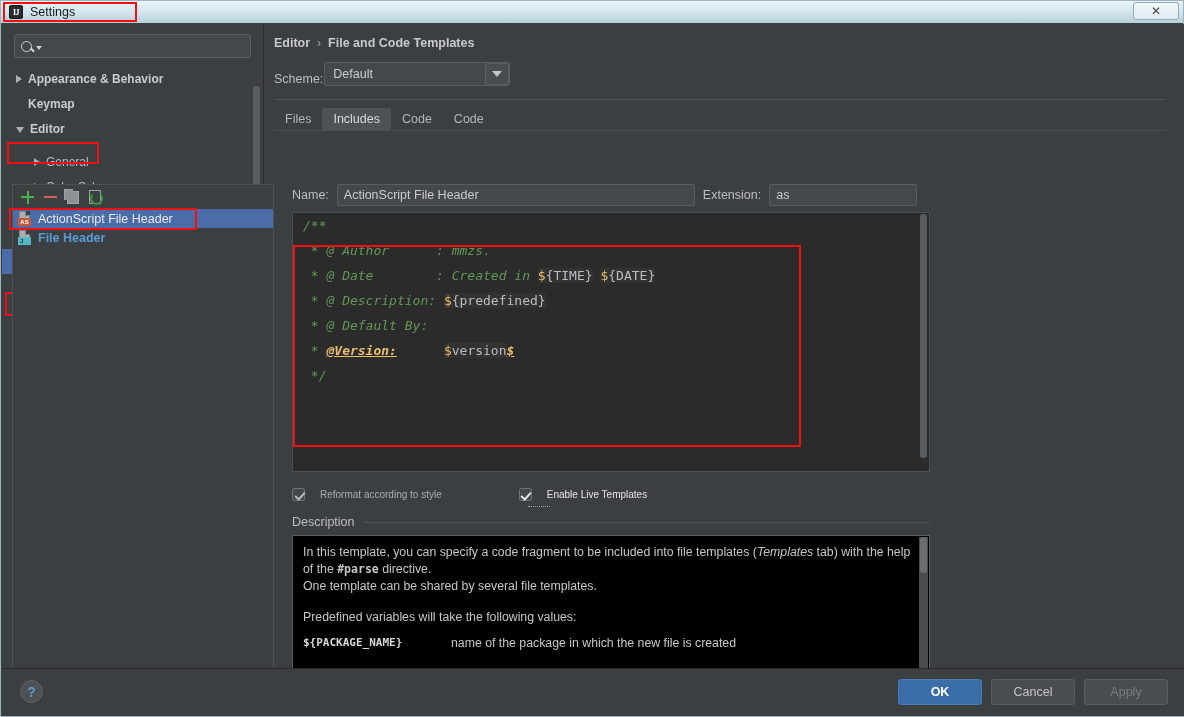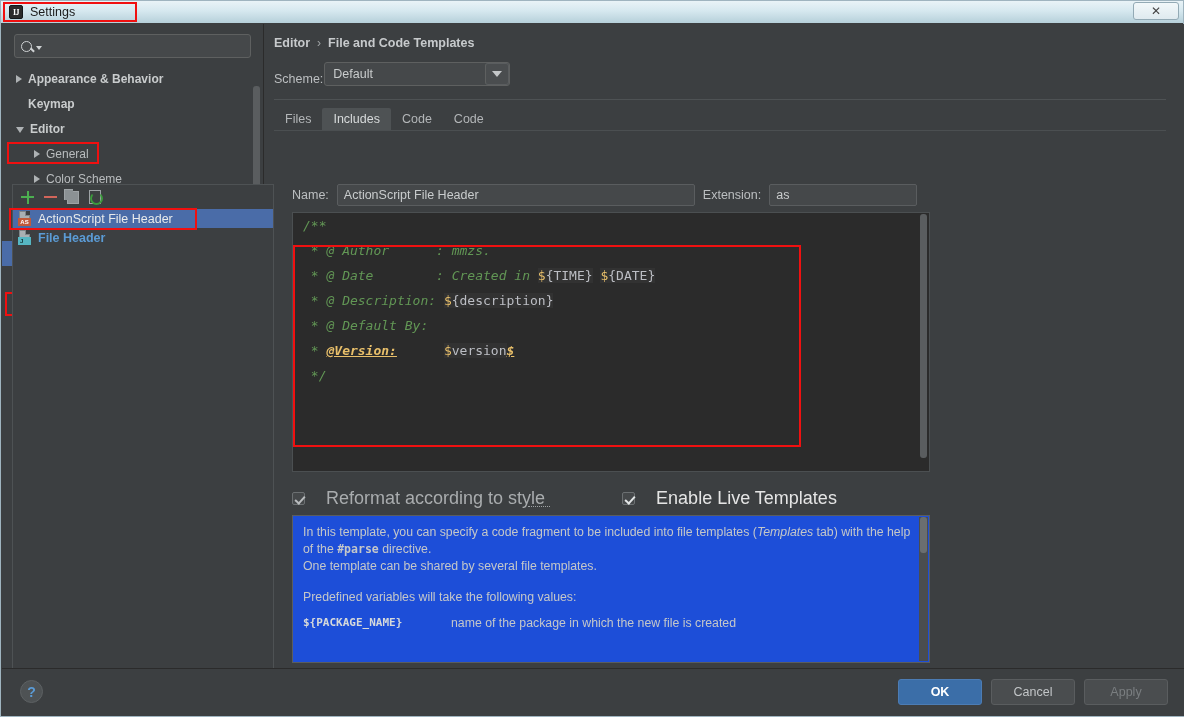--- a/index.html
+++ b/index.html
@@ -238,32 +238,32 @@
   .cb-row{ display:flex; align-items:center; margin-top:16px; position:relative; }
   .cbox{
     width:13px; height:13px; background:#45484a; border:1px solid #6c7072;
     border-radius:2px; position:relative; flex:0 0 auto;
   }
   .cbox.checked:after{
     content:""; position:absolute; left:3.5px; top:0.5px; width:4px; height:8px;
     border:solid #b9bcbe; border-width:0 2px 2px 0; transform:rotate(42deg);
   }
   .cbox.bright.checked:after{ border-color:#e3e6e7; }
-  .cb-lbl{ font-size:18px; color:#a9acae; margin-left:21px; }
+  .cb-lbl{ font-size:10px; color:#a9acae; margin-left:15px; }
   .cb-lbl.bright{ color:#e5e5e5; }
   .focus-dots{ position:absolute; left:236px; top:17px; width:22px; height:2px;
     border-bottom:1px dotted #9ea2a4; }
 
   .desc-head{ display:flex; align-items:center; gap:8px; margin-top:14px; }
   .desc-head .t{ font-size:12.5px; color:#bcbfc1; white-space:nowrap; }
   .desc-head .rule{ flex:1; height:1px; background:#4e5254; }
 
   .desc-box{
     position:relative; margin-top:6px; width:638px; height:148px;
-    background:#1d4ed8; border:1px solid #5a5d5f; overflow:hidden;
+    background:#000000; border:1px solid #5a5d5f; overflow:hidden;
     padding:8px 12px 0 10px;
   }
   .desc-box p{ margin:0; font-size:12.3px; line-height:17px; color:#c4c7c9; }
   .desc-box .mono{ font-family:"DejaVu Sans Mono", monospace; font-weight:bold; font-size:11.5px; }
   .desc-box em{ font-style:italic; }
   .var-row{ display:flex; margin-top:10px; }
   .var-row .k{ width:148px; font-family:"DejaVu Sans Mono", monospace;
     font-weight:bold; font-size:11px; color:#d6d9da; }
   .var-row .v{ font-size:12.3px; color:#c4c7c9; }
   .desc-scroll{ position:absolute; right:1px; top:1px; width:9px; height:144px; background:#4a4d4f; }
@@ -337,21 +337,21 @@
             <span class="lbl">Appearance &amp; Behavior</span>
           </div>
           <div class="tree-row bold" style="padding-left: 14px;">
             <span class="arrow hidden"></span>
             <span class="lbl">Keymap</span>
           </div>
           <div class="tree-row bold" style="padding-left: 14px;">
             <span class="arrow down"></span>
             <span class="lbl">Editor</span>
           </div>
-          <div class="tree-row" style="padding-left: 32px;">
+          <div class="tree-row" style="padding-left: 32px; margin-top: 8px;">
             <span class="arrow"></span>
             <span class="lbl">General</span>
           </div>
           <div class="tree-row" style="padding-left: 32px;">
             <span class="arrow"></span>
             <span class="lbl">Color Scheme</span>
           </div>
           <div class="tree-row" style="padding-left: 32px;">
             <span class="arrow"></span>
             <span class="lbl">Code Style</span>
@@ -504,40 +504,44 @@
         <div class="txtfield name-field">ActionScript File Header</div>
         <span class="lbl">Extension:</span>
         <div class="txtfield ext-field">as</div>
       </div>
 
       <div class="code-area">
         <div id="code">
             <div class="code-line"><span class="c-comment">/**</span></div>
             <div class="code-line"><span class="c-comment"> * @ Author      : mmzs.</span></div>
             <div class="code-line"><span class="c-comment"> * @ Date        : Created in </span><span class="c-var">$</span><span class="c-brace">{TIME}</span><span class="c-comment"> </span><span class="c-var">$</span><span class="c-brace">{DATE}</span></div>
-            <div class="code-line"><span class="c-comment"> * @ Description: </span><span class="c-var">$</span><span class="c-brace">{description}</span></div>
+            <div class="code-line"><span class="c-comment"> * @ Description: </span><span class="c-var">$</span><span class="c-brace">{predefined}</span></div>
             <div class="code-line"><span class="c-comment"> * @ Default By:</span></div>
             <div class="code-line"><span class="c-comment"> * </span><span class="c-ver">@Version:</span><span class="c-comment">      </span><span class="c-var">$</span><span class="c-brace">version</span><span class="c-ver">$</span></div>
             <div class="code-line"><span class="c-comment"> */</span></div>
           </div>
         <div class="code-scroll">
           <div class="thumb"></div>
         </div>
         <div class="code-hl"></div>
       </div>
 
       <div class="cb-row">
         <span class="cbox checked"></span>
         <span class="cb-lbl">Reformat according to style</span>
         <span style="width:77px"></span>
         <span class="cbox checked bright"></span>
         <span class="cb-lbl bright">Enable Live Templates</span>
         <span class="focus-dots"></span>
       </div>
 
+      <div class="desc-head">
+        <span class="t">Description</span>
+        <span class="rule"></span>
+      </div>
 
       <div class="desc-box">
         <div id="descBody">
             <p>In this template, you can specify a code fragment to be included into file templates (<em>Templates</em> tab) with the help of the <span class="mono">#parse</span> directive.</p>
             <p>One template can be shared by several file templates.</p>
             <p style="margin-top: 14px;">Predefined variables will take the following values:</p>
             <div class="var-row">
               <span class="k">${PACKAGE_NAME}</span>
               <span class="v">name of the package in which the new file is created</span>
             </div>

